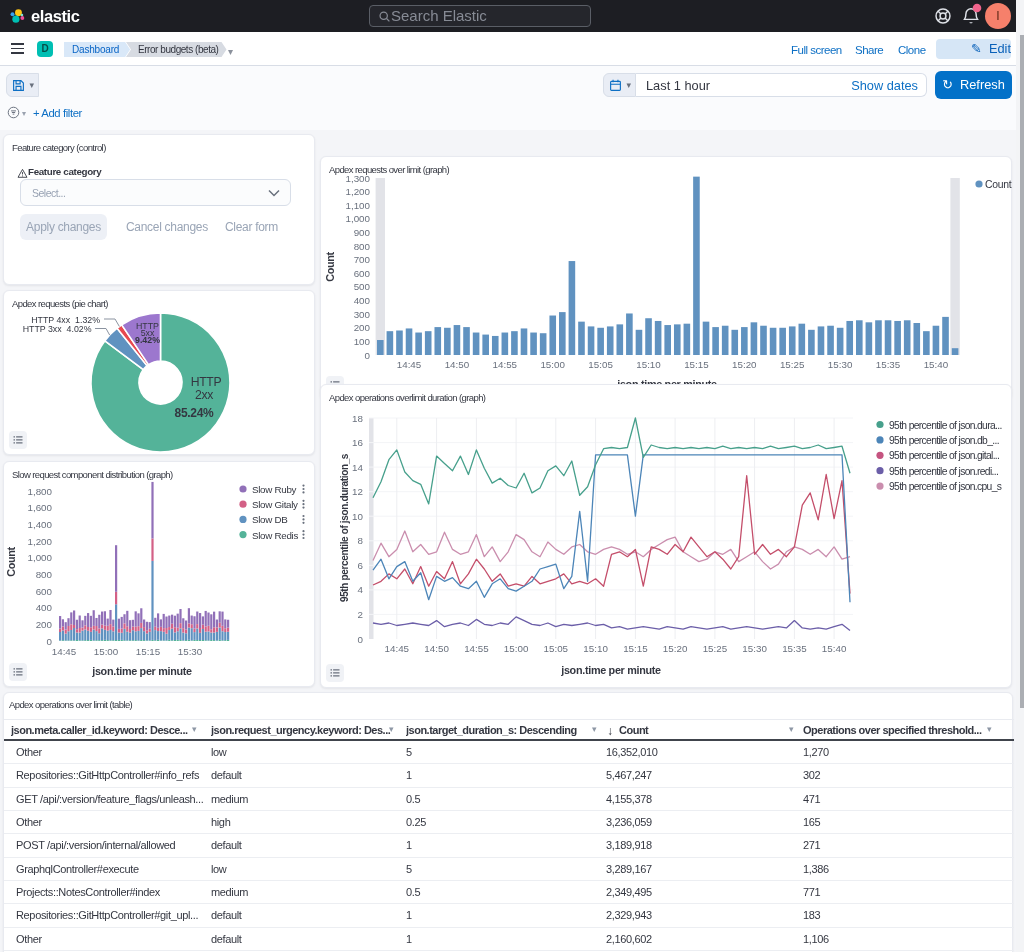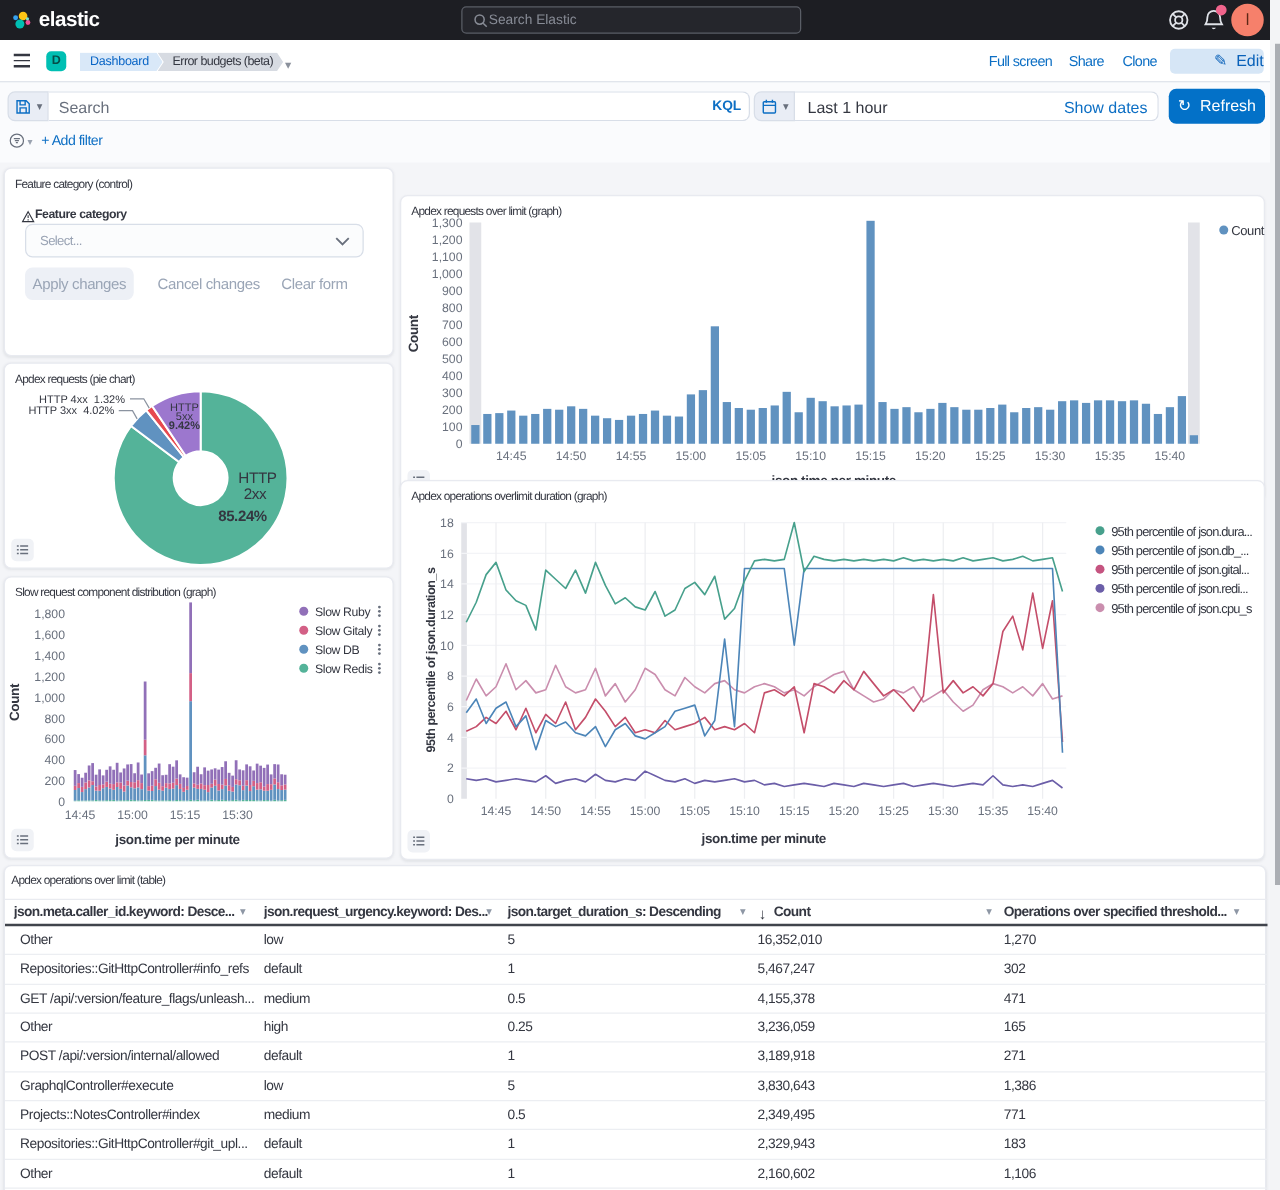--- a/index.html
+++ b/index.html
@@ -1,21 +1,21 @@
 <!DOCTYPE html>
 <html><head><meta charset="utf-8"><title>d</title><style>
 * { margin:0; padding:0; box-sizing:border-box; }
 html,body { width:1024px; height:952px; overflow:hidden; font-family:"Liberation Sans", sans-serif; }
 #page { position:relative; width:1024px; height:952px; background:#F4F5F8; overflow:hidden; }
 .abs { position:absolute; }
 
 #topbar { position:absolute; left:0; top:0; width:1024px; height:32px; background:#1D1E23; }
 #logo { position:absolute; left:9px; top:8px; }
 #logotext { position:absolute; left:31px; top:7px; color:#fff; font-size:16.5px; font-weight:600; letter-spacing:-0.4px; }
-#hsearch { position:absolute; left:369px; top:5px; width:272px; height:22px; background:#25262C; border:1px solid #5A5E66; border-radius:4px; color:#878B95; font-size:11px; line-height:20px; padding-left:21px; }
+#hsearch { position:absolute; left:369px; top:5px; width:222px; height:22px; background:#25262C; border:1px solid #5A5E66; border-radius:4px; color:#878B95; font-size:15px; line-height:20px; padding-left:21px; }
 
 #crumbbar { position:absolute; left:0; top:32px; width:1024px; height:34px; background:#fff; border-bottom:1px solid #D8DDE6; }
 #burger { position:absolute; left:11px; top:11px; width:13px; height:11px; }
 #burger div { height:1.6px; background:#343741; margin-bottom:3px; }
 #space-badge { position:absolute; left:37px; top:9px; width:16px; height:16px; background:#00BFB3; border-radius:4px; color:#054e49; font-size:10px; font-weight:bold; text-align:center; line-height:16px; }
 .crumb1 { position:absolute; left:64px; top:10px; height:15px; background:#D9E8F8; color:#0864C5; font-size:10px; letter-spacing:-0.2px; line-height:15px; padding:0 11px 0 8px; clip-path:polygon(0 0, calc(100% - 5px) 0, 100% 50%, calc(100% - 5px) 100%, 0 100%); }
 .crumb2 { position:absolute; left:126px; top:10px; height:15px; background:#D7DBE2; color:#343741; font-size:10px; letter-spacing:-0.45px; line-height:15px; padding:0 8px 0 12px; clip-path:polygon(0 0, calc(100% - 5px) 0, 100% 50%, calc(100% - 5px) 100%, 0 100%, 5px 50%); }
 #crumbchev { position:absolute; left:228px; top:14px; color:#8b919c; font-size:10px; }
 .toplink { position:absolute; top:12px; color:#0D6FC4; font-size:11.5px; font-weight:500; letter-spacing:-0.5px; }
 #editbtn { position:absolute; left:936px; top:7px; width:75px; height:20px; background:#D6E6F6; border-radius:4px; color:#0961B9; font-size:12.8px; font-weight:500; text-align:right; line-height:20px; }
@@ -102,24 +102,20 @@
   </div>
 
   <div id="filterbar">
     <div id="sq-btn">
       <svg style="position:absolute;left:5px;top:5px" width="13" height="13" viewBox="0 0 16 16" fill="none" stroke="#0D6FC4" stroke-width="1.4">
           <path d="M2 2h9l3 3v9H2z"></path>
           <path d="M5 2v4h5V2M5 14v-5h6v5"></path>
         </svg>
       <span style="position:absolute;right:4px;top:6px;color:#69707D;font-size:9px">▾</span>
     </div>
-    <div id="q-input">
-        <span class="ph">Search</span>
-        <span class="kql">KQL</span>
-      </div>
     <div id="date-btn">
       <svg style="position:absolute;left:5px;top:5px" width="13" height="13" viewBox="0 0 16 16" fill="none" stroke="#0D6FC4" stroke-width="1.4">
           <rect x="2" y="3" width="12" height="11" rx="1"></rect>
           <path d="M2 6.5h12M5 1v3M11 1v3"></path>
         </svg>
       <span style="position:absolute;right:4px;top:6px;color:#69707D;font-size:9px">▾</span>
     </div>
     <div id="date-box">
         <span class="lh">Last 1 hour</span>
         <span class="sd">Show dates</span>
@@ -690,21 +686,21 @@
         <span style="left:12px;width:192px">POST /api/:version/internal/allowed</span>
         <span style="left:207px;width:180px">default</span>
         <span style="left:402px;width:188px">1</span>
         <span style="left:602px;width:180px">3,189,918</span>
         <span style="left:799px;width:184px">271</span>
       </div>
       <div class="trow" style="top:164.65px">
         <span style="left:12px;width:192px">GraphqlController#execute</span>
         <span style="left:207px;width:180px">low</span>
         <span style="left:402px;width:188px">5</span>
-        <span style="left:602px;width:180px">3,830,643</span>
+        <span style="left:602px;width:180px">3,289,167</span>
         <span style="left:799px;width:184px">1,386</span>
       </div>
       <div class="trow" style="top:187.98px">
         <span style="left:12px;width:192px">Projects::NotesController#index</span>
         <span style="left:207px;width:180px">medium</span>
         <span style="left:402px;width:188px">0.5</span>
         <span style="left:602px;width:180px">2,349,495</span>
         <span style="left:799px;width:184px">771</span>
       </div>
       <div class="trow" style="top:211.31px">

